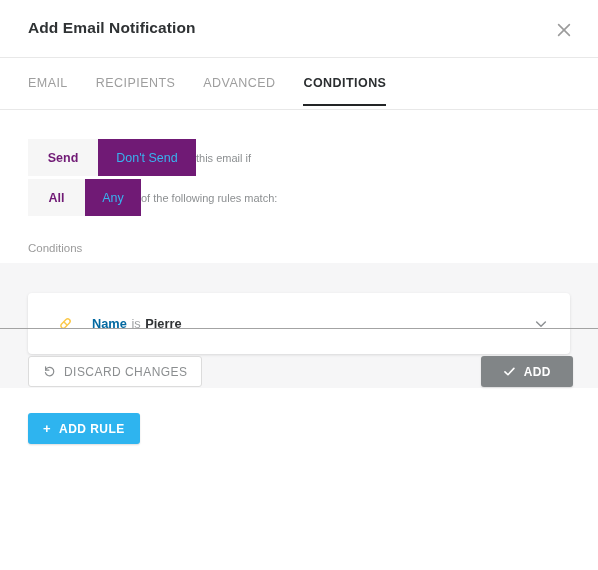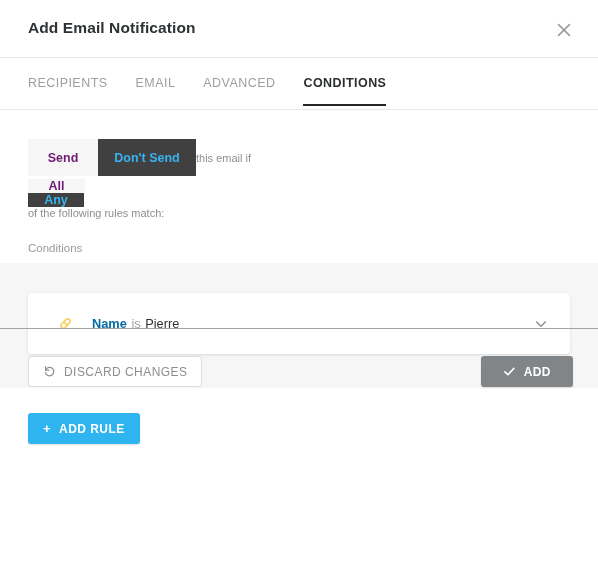--- a/index.html
+++ b/index.html
@@ -91,39 +91,39 @@
   
   .toggle-area {
     padding-top: 29px;
     padding-left: 28px;
   }
   .toggle-row {
     display: flex;
     align-items: stretch;
     height: 37px;
   }
-  .toggle-row + .toggle-row { margin-top: 3px; flex-direction: column; }
+  .toggle-row + .toggle-row { margin-top: 3px; }
   .seg {
     display: flex;
     align-items: center;
     justify-content: center;
     font-size: 12.5px;
     cursor: pointer;
     box-sizing: border-box;
     user-select: none;
   }
   .seg.off {
     background: #f6f6f6;
     color: #701a75;
     font-weight: bold;
   }
   .seg.on {
-    background: #404040;
+    background: #701a75;
     color: #38b3ef;
-    font-weight: bold;
+    font-weight: normal;
   }
   .seg-r1-a { width: 70px; }
   .seg-r1-b { width: 98px; }
   .seg-r2-a { width: 57px; }
   .seg-r2-b { width: 56px; }
   .toggle-caption {
     display: flex;
     align-items: center;
     font-size: 11px;
     color: #8c8f91;
@@ -166,21 +166,21 @@
     flex: 0 0 auto;
   }
   .condition-text {
     margin-left: 18px;
     font-size: 12.8px;
     color: #2f3234;
     white-space: nowrap;
   }
   .condition-text .field { font-weight: bold; color: #0369a1; }
   .condition-text .op { color: #a0a3a5; font-weight: normal; padding: 0 1px; }
-  .condition-text .val { font-weight: normal; color: #2f3234; }
+  .condition-text .val { font-weight: bold; color: #2f3234; }
   .chevron {
     margin-left: auto;
     color: #8d9093;
     display: flex;
     align-items: center;
     justify-content: center;
     width: 22px;
     height: 22px;
   }
 
@@ -279,22 +279,22 @@
   <div class="dialog-header">
     <div class="dialog-title">Add Email Notification</div>
     <div class="close-btn">
       <svg width="14" height="14" viewBox="0 0 14 14" aria-hidden="true">
         <path d="M1.6 1.6 L12.4 12.4 M12.4 1.6 L1.6 12.4" stroke="#9b9b9b" stroke-width="1.6" stroke-linecap="round" fill="none"></path>
       </svg>
     </div>
   </div>
 
   <div class="tabs">
+    <div class="tab">EMAIL</div>
     <div class="tab">RECIPIENTS</div>
-    <div class="tab">EMAIL</div>
     <div class="tab">ADVANCED</div>
     <div class="tab active">CONDITIONS</div>
   </div>
 
   <div class="toggle-area">
 
     <div class="toggle-row">
       <div class="seg off seg-r1-a">Send</div>
       <div class="seg on seg-r1-b">Don't Send</div>
       <div class="toggle-caption">this email if</div>

